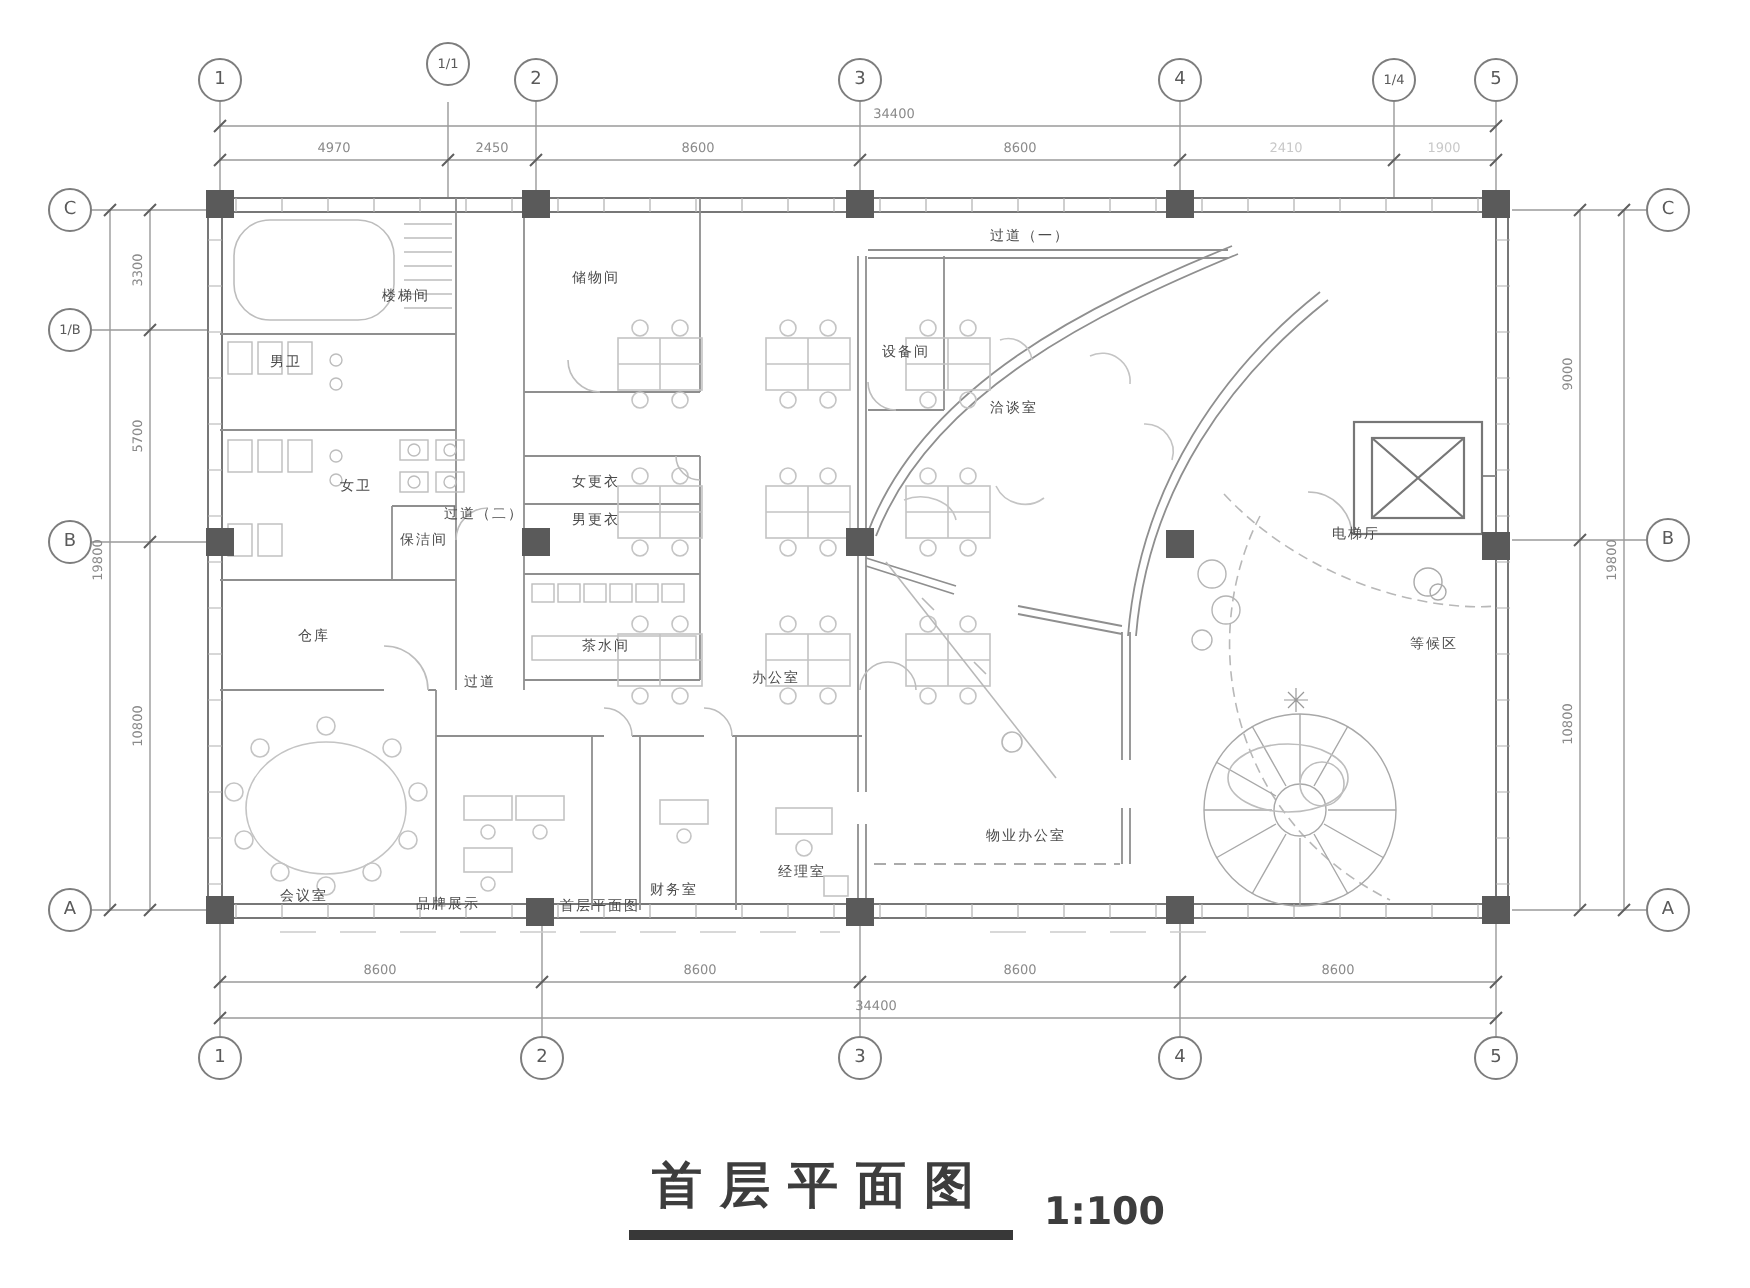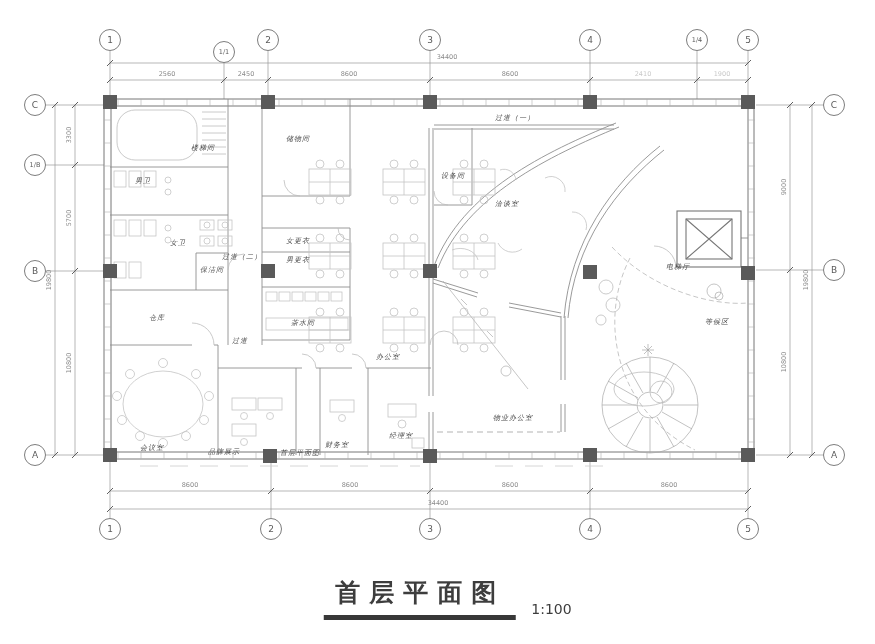--- a/index.html
+++ b/index.html
@@ -8,26 +8,26 @@
   .canvas svg{position:absolute;left:0;top:0;}
   .bubble{position:absolute;width:22px;height:22px;border:1px solid #7d7d7d;border-radius:50%;
           background:#fff;color:#5a5a5a;font-size:9px;display:flex;align-items:center;
           justify-content:center;box-sizing:border-box;transform:translate(-50%,-50%);}
   .bubble.sm{font-size:6.5px;}
   .dim{position:absolute;font-size:6.5px;color:#8a8a8a;white-space:nowrap;
        transform:translate(-50%,-50%);}
   .dim.v{transform:translate(-50%,-50%) rotate(-90deg);}
   .dim.faint{color:#c9c9c9;}
   .room-label{position:absolute;font-size:7px;color:#4a4a4a;letter-spacing:1px;
-              white-space:nowrap;transform:translate(-50%,-50%);font-style:italic;}
+              white-space:nowrap;transform:translate(-50%,-50%);}
   .titlebar{position:absolute;left:50%;top:576px;transform:translateX(-46%);
             display:flex;align-items:flex-end;gap:16px;}
   .main-title{font-size:25px;font-weight:600;color:#3d3d3d;letter-spacing:9px;
               border-bottom:5px solid #383838;padding:0 10px 6px 12px;}
-  .scale-text{font-size:14px;color:#3d3d3d;padding-bottom:3px;}
+  .scale-text{font-size:19px;color:#3d3d3d;padding-bottom:3px;font-weight:bold;}
 </style>
 </head>
 <body>
 
 <div class="canvas">
 
   <svg width="875" height="644" viewBox="0 0 875 644">
     <defs>
       <g id="ws" stroke="#c4c4c4" fill="none" stroke-width="0.8">
         <rect x="-21" y="-13" width="42" height="26"></rect>
@@ -218,21 +218,21 @@
         <rect x="741" y="266" width="14" height="14"></rect>
       <rect x="103" y="448" width="14" height="14"></rect>
         <rect x="263" y="449" width="14" height="14"></rect>
         <rect x="423" y="449" width="14" height="14"></rect>
         <rect x="583" y="448" width="14" height="14"></rect>
         <rect x="741" y="448" width="14" height="14"></rect>
     </g>
   </svg>
 
   <div class="bubble" style="left:110px;top:40px">1</div>
-  <div class="bubble sm" style="left:224px;top:52px">1/1</div>
+  <div class="bubble sm" style="left:224px;top:32px">1/1</div>
   <div class="bubble" style="left:268px;top:40px">2</div>
   <div class="bubble" style="left:430px;top:40px">3</div>
   <div class="bubble" style="left:590px;top:40px">4</div>
   <div class="bubble sm" style="left:697px;top:40px">1/4</div>
   <div class="bubble" style="left:748px;top:40px">5</div>
 
   <div class="bubble" style="left:110px;top:529px">1</div>
   <div class="bubble" style="left:271px;top:529px">2</div>
   <div class="bubble" style="left:430px;top:529px">3</div>
   <div class="bubble" style="left:590px;top:529px">4</div>
@@ -241,21 +241,21 @@
   <div class="bubble" style="left:35px;top:105px">C</div>
   <div class="bubble sm" style="left:35px;top:165px">1/B</div>
   <div class="bubble" style="left:35px;top:271px">B</div>
   <div class="bubble" style="left:35px;top:455px">A</div>
 
   <div class="bubble" style="left:834px;top:105px">C</div>
   <div class="bubble" style="left:834px;top:270px">B</div>
   <div class="bubble" style="left:834px;top:455px">A</div>
 
   <div class="dim" style="left:447px;top:57px">34400</div>
-  <div class="dim" style="left:167px;top:74px">2560</div>
+  <div class="dim" style="left:167px;top:74px">4970</div>
   <div class="dim" style="left:246px;top:74px">2450</div>
   <div class="dim" style="left:349px;top:74px">8600</div>
   <div class="dim" style="left:510px;top:74px">8600</div>
   <div class="dim faint" style="left:643px;top:74px">2410</div>
   <div class="dim faint" style="left:722px;top:74px">1900</div>
 
   <div class="dim" style="left:190px;top:485px">8600</div>
   <div class="dim" style="left:350px;top:485px">8600</div>
   <div class="dim" style="left:510px;top:485px">8600</div>
   <div class="dim" style="left:669px;top:485px">8600</div>
@@ -279,21 +279,21 @@
   <div class="room-label" style="left:303px;top:323px">茶水间</div>
   <div class="room-label" style="left:242px;top:257px">过道（二）</div>
   <div class="room-label" style="left:212px;top:270px">保洁间</div>
   <div class="room-label" style="left:157px;top:318px">仓库</div>
   <div class="room-label" style="left:240px;top:341px">过道</div>
   <div class="room-label" style="left:152px;top:448px">会议室</div>
   <div class="room-label" style="left:224px;top:452px">品牌展示</div>
   <div class="room-label" style="left:300px;top:453px">首层平面图</div>
   <div class="room-label" style="left:337px;top:445px">财务室</div>
   <div class="room-label" style="left:401px;top:436px">经理室</div>
-  <div class="room-label" style="left:388px;top:357px">办公室</div>
+  <div class="room-label" style="left:388px;top:339px">办公室</div>
   <div class="room-label" style="left:515px;top:118px">过道（一）</div>
   <div class="room-label" style="left:453px;top:176px">设备间</div>
   <div class="room-label" style="left:507px;top:204px">洽谈室</div>
   <div class="room-label" style="left:678px;top:267px">电梯厅</div>
   <div class="room-label" style="left:717px;top:322px">等候区</div>
   <div class="room-label" style="left:513px;top:418px">物业办公室</div>
 
   <div class="titlebar">
     <div class="main-title">首层平面图</div>
     <div class="scale-text">1:100</div>

